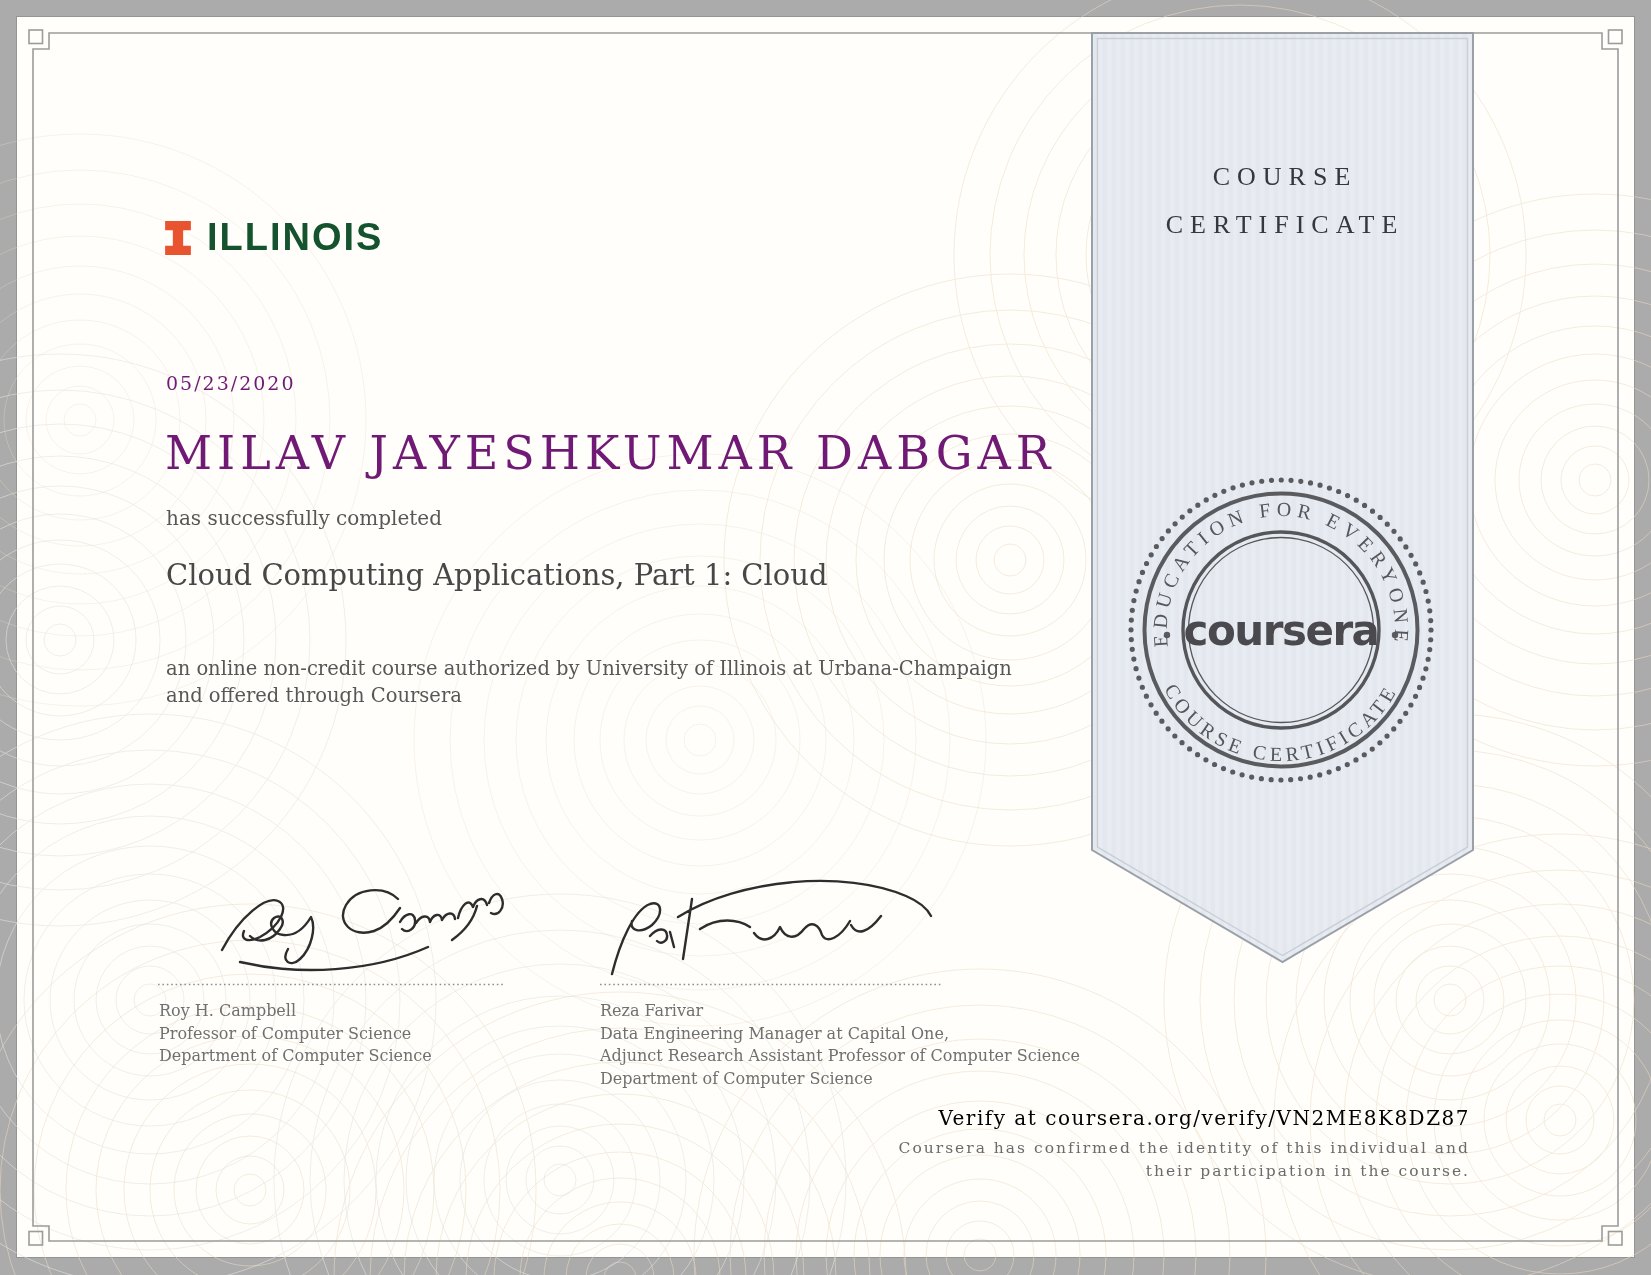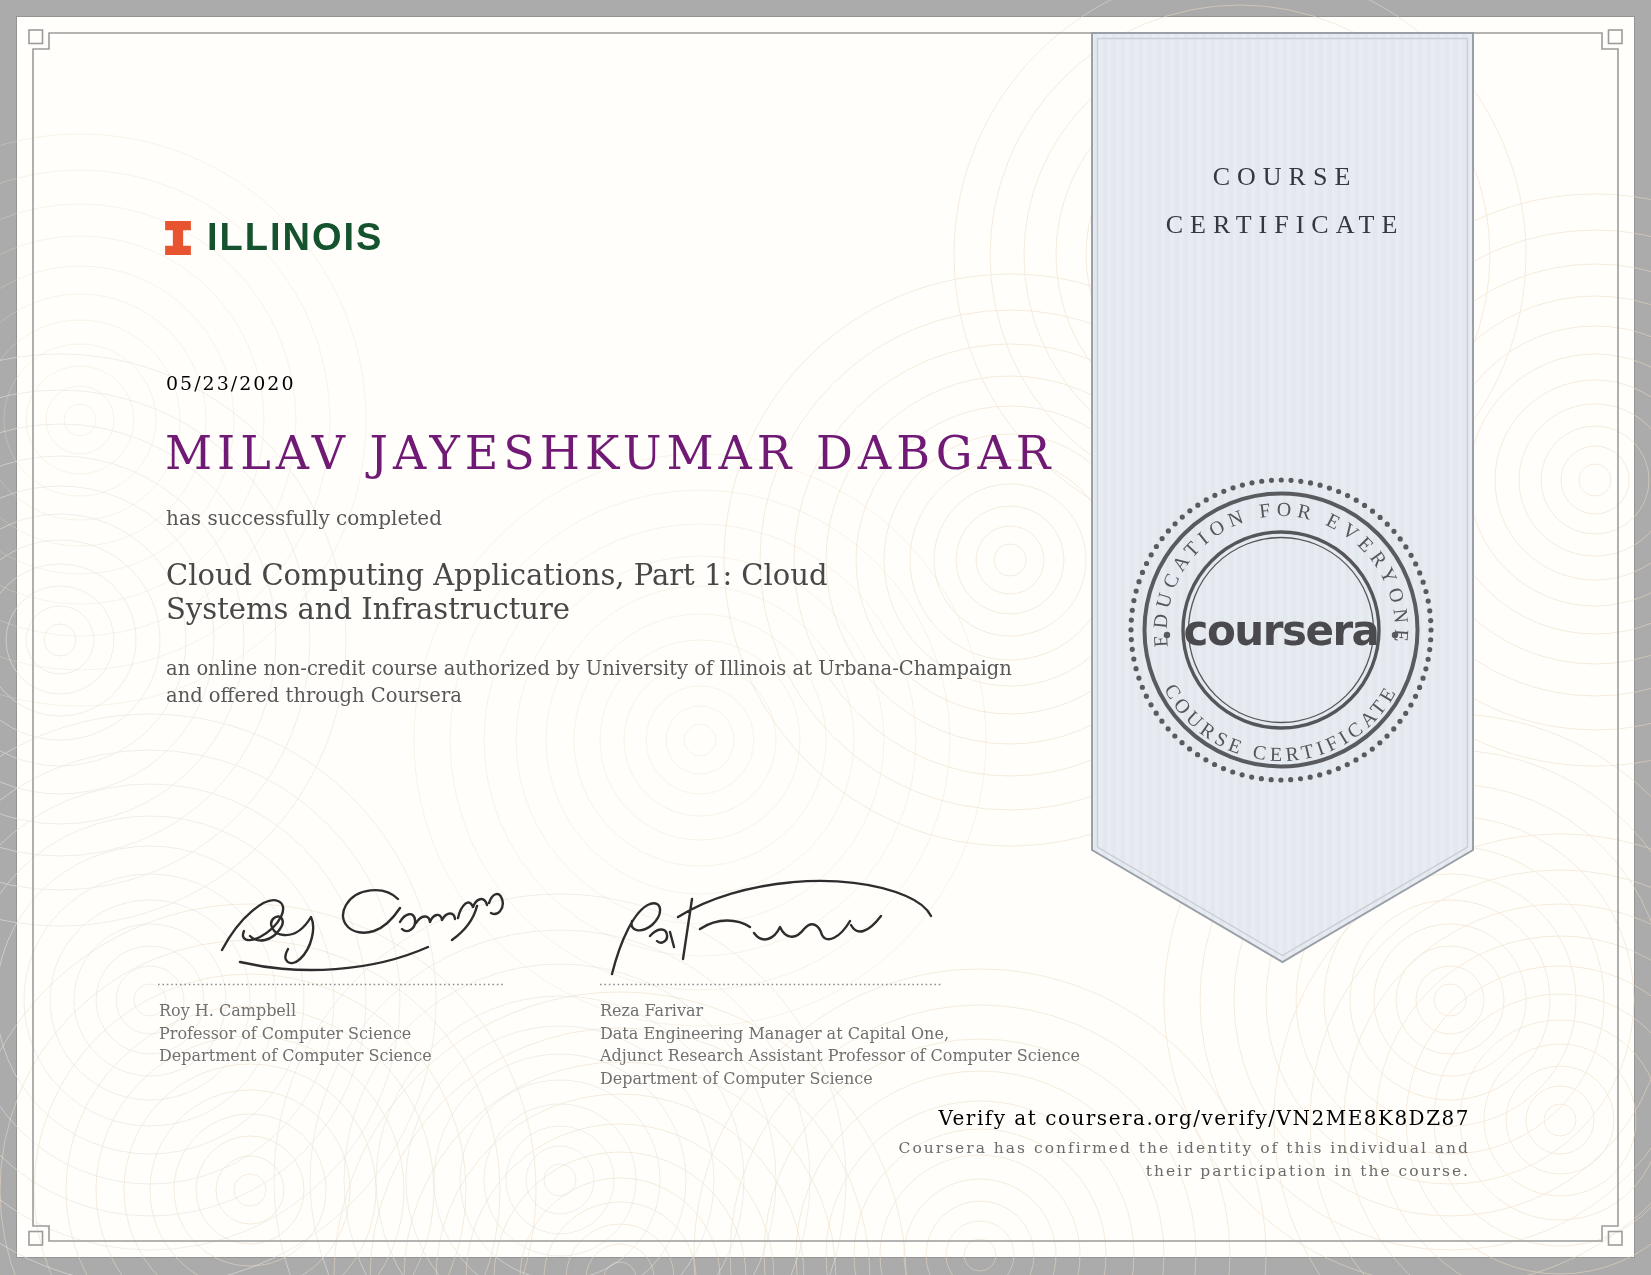--- a/index.html
+++ b/index.html
@@ -21,21 +21,21 @@
     position: absolute; left: 165px; top: 216px;
     display: flex; align-items: center; gap: 16px;
   }
   .logo .wordmark {
     font-family: "Liberation Sans", sans-serif;
     font-weight: bold; font-size: 38px; letter-spacing: 2px;
     color: #14532d;
   }
   .date {
     position: absolute; left: 166px; top: 372px;
-    font-size: 19px; letter-spacing: 2px; color: #000000;
+    font-size: 19px; letter-spacing: 2px; color: #701a75;
   }
   .name {
     position: absolute; left: 165px; top: 426px;
     font-size: 46px; letter-spacing: 5px; color: #701a75;
     white-space: nowrap;
   }
   .completed {
     position: absolute; left: 166px; top: 506px;
     font-size: 20px; color: #575757;
   }
@@ -199,21 +199,20 @@
   </div>
 
   <div class="date">05/23/2020</div>
 
   <div class="name">MILAV JAYESHKUMAR DABGAR</div>
 
   <div class="completed">has successfully completed</div>
 
   <div class="course-title">
     <div>Cloud Computing Applications, Part 1: Cloud</div>
-    <div>Systems and Infrastructure</div>
   </div>
 
   <div class="auth">
     <div>an online non-credit course authorized by University of Illinois at Urbana-Champaign</div>
     <div>and offered through Coursera</div>
   </div>
 
   <div class="sig-block s1">
     <div>Roy H. Campbell</div>
     <div>Professor of Computer Science</div>

